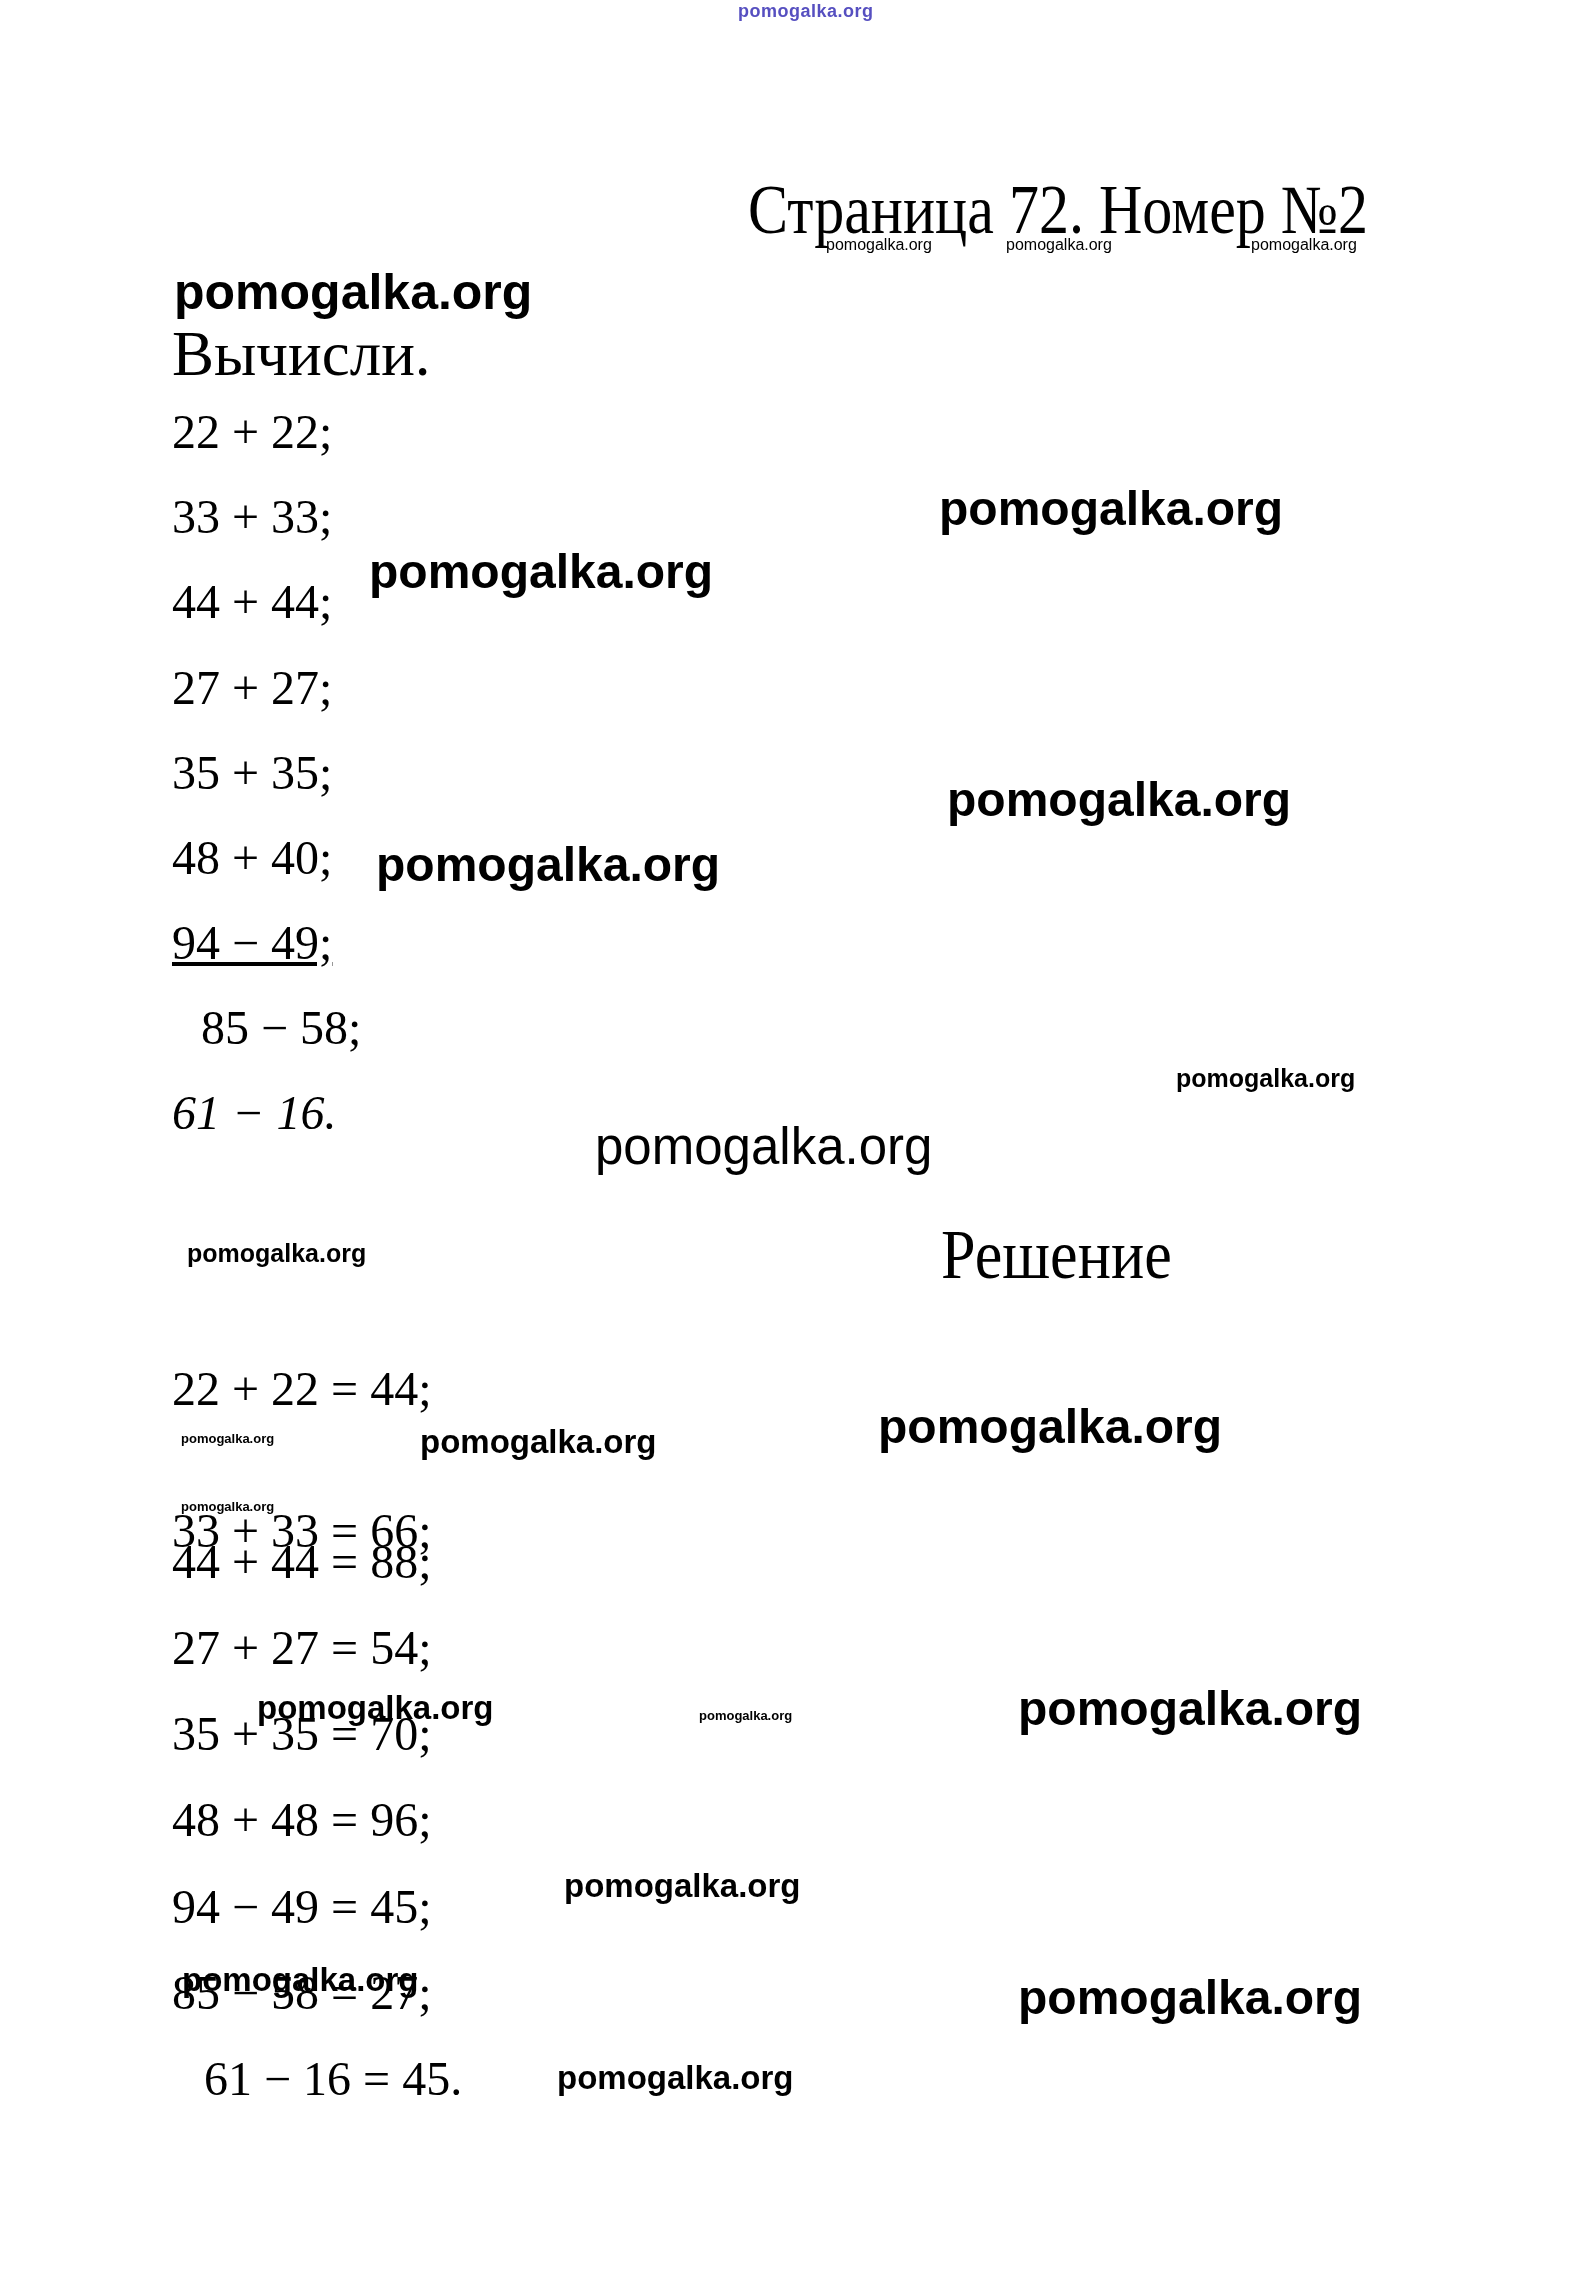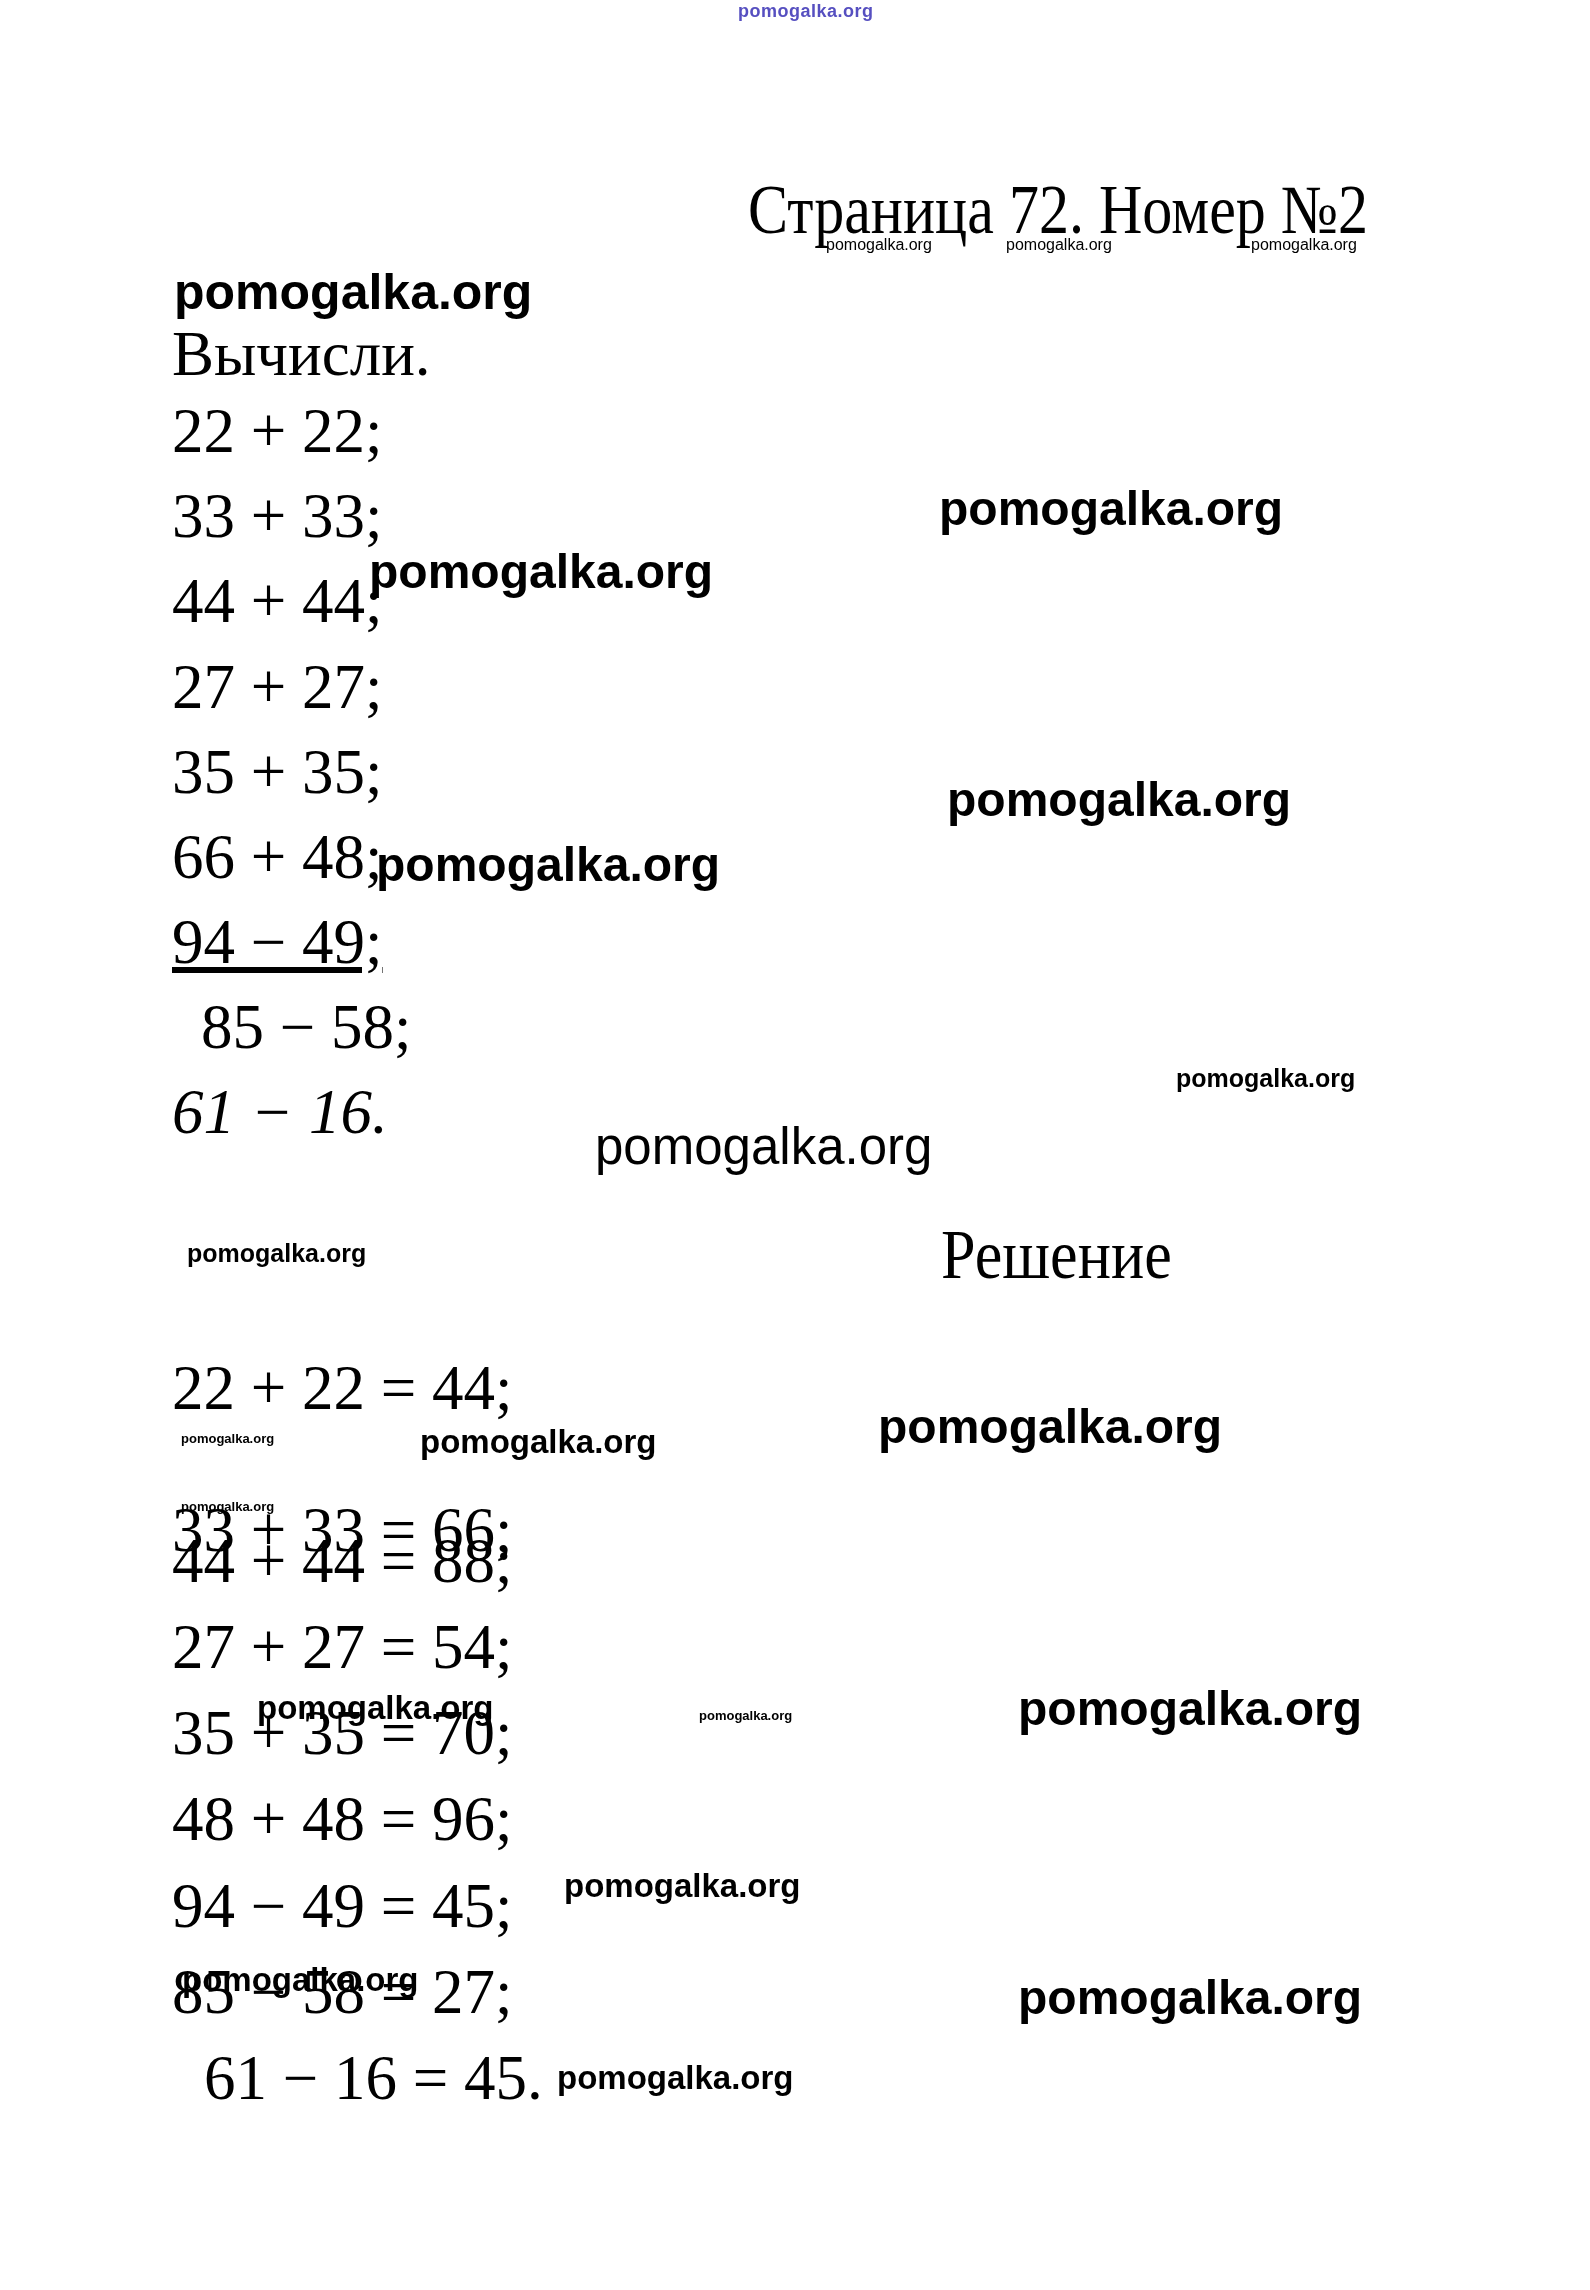--- a/index.html
+++ b/index.html
@@ -26,21 +26,21 @@
   .task-heading{
     left:172px;top:323px;font-size:63px;line-height:63px;
   }
   .solution-heading{
     left:941px;top:1221px;font-size:69px;line-height:69px;
     transform:scaleX(0.90);transform-origin:0 0;
   }
   .math-line{
     position:absolute;left:172px;height:85px;line-height:85px;
     font-family:"Liberation Serif", serif;
-    font-size:63px;white-space:nowrap;
+    font-size:48px;white-space:nowrap;
   }
   .wm{
     position:absolute;
     font-family:Liberation Sans, sans-serif;
     line-height:1.1;white-space:nowrap;color:#000;
   }
   .wm-blue{
     text-shadow:0 0 2px rgba(255,255,255,0.85);
     letter-spacing:0.5px;
   }
@@ -51,21 +51,21 @@
 <div class="page">
   <h1 class="title">Страница 72. Номер №2</h1>
   <div class="heading task-heading">Вычисли.</div>
   <div class="heading solution-heading">Решение</div>
   <div id="problems">
       <div class="math-line" style="top: 389px;">22 + 22;</div>
       <div class="math-line" style="top: 474px;">33 + 33;</div>
       <div class="math-line" style="top: 559px;">44 + 44;</div>
       <div class="math-line" style="top: 645px;">27 + 27;</div>
       <div class="math-line" style="top: 730px;">35 + 35;</div>
-      <div class="math-line" style="top: 815px;">66 + 48;</div>
+      <div class="math-line" style="top: 815px;">48 + 40;</div>
       <div class="math-line" style="top: 900px; text-decoration: underline;">94 − 49;</div>
       <div class="math-line" style="top: 985px; margin-left: 29px;">85 − 58;</div>
       <div class="math-line" style="top: 1070px; font-style: italic;">61 − 16.</div>
     </div>
   <div id="solutions">
       <div class="math-line" style="top: 1346px;">22 + 22 = 44;</div>
       <div class="math-line" style="top: 1488px;">33 + 33 = 66;</div>
       <div class="math-line" style="top: 1519px;">44 + 44 = 88;</div>
       <div class="math-line" style="top: 1605px;">27 + 27 = 54;</div>
       <div class="math-line" style="top: 1691px;">35 + 35 = 70;</div>

